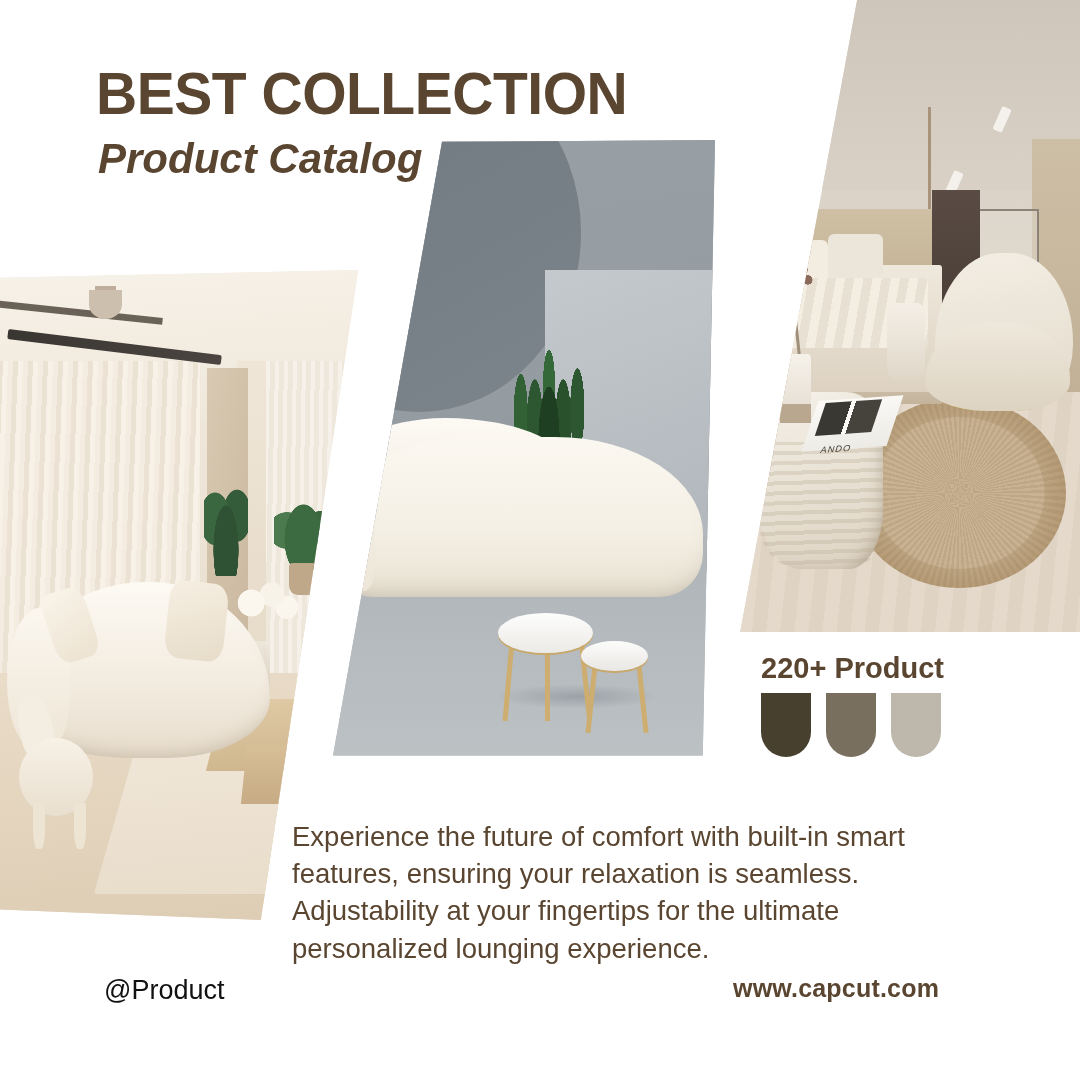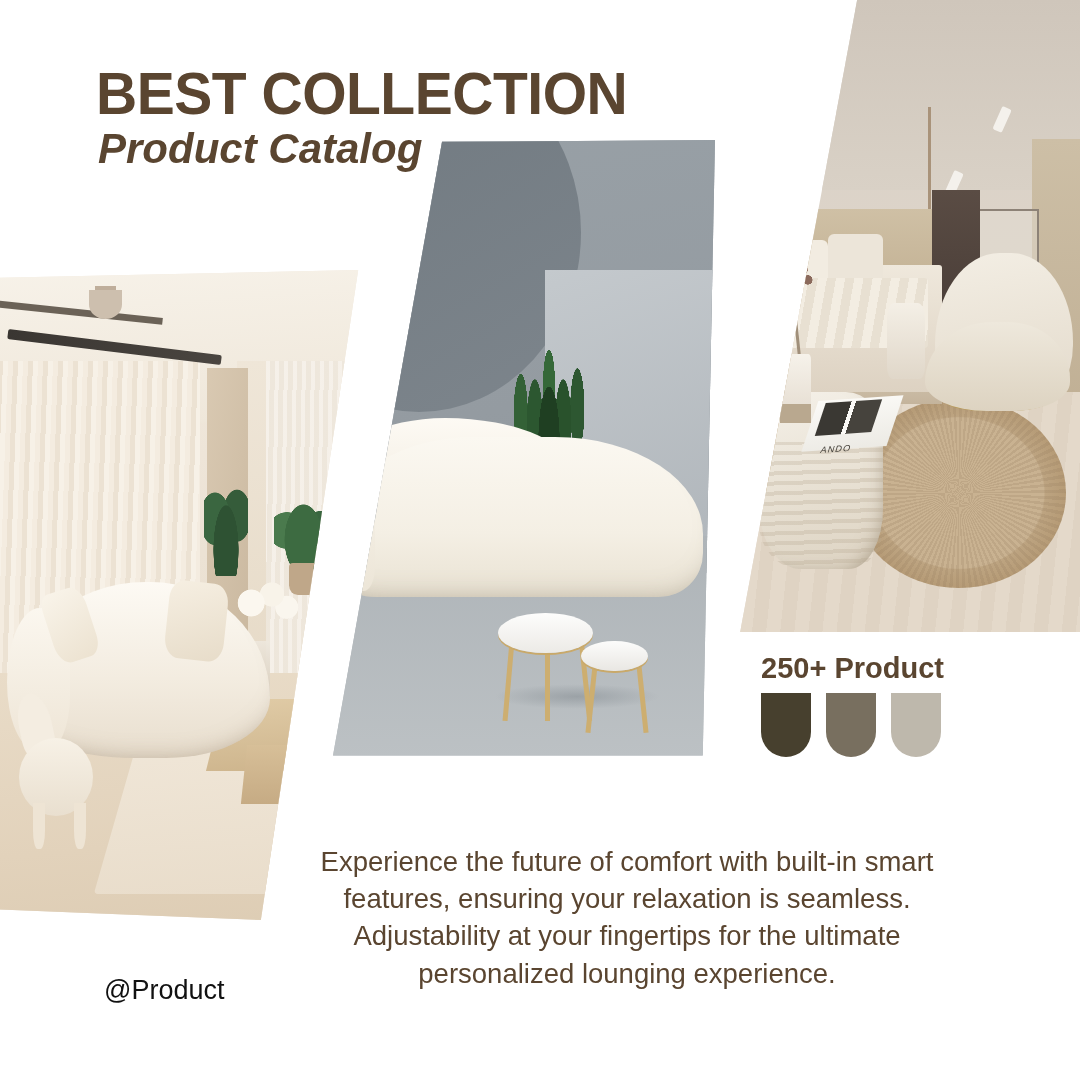--- a/index.html
+++ b/index.html
@@ -27,21 +27,21 @@
     letter-spacing: -0.5px;
     color: #5a4530;
     transform: scaleX(0.95);
     transform-origin: left top;
     white-space: nowrap;
     z-index: 40;
   }
   .subtitle {
     position: absolute;
     left: 98px;
-    top: 128px;
+    top: 138px;
     font-size: 42px;
     line-height: 1.0;
     font-weight: bold;
     font-style: italic;
     color: #5a4530;
     white-space: nowrap;
     z-index: 40;
   }
 
   
@@ -270,27 +270,26 @@
   .swatch {
     width: 50px;
     height: 64px;
     border-radius: 0 0 25px 25px;
   }
 
   
   .body-text {
     position: absolute;
     left: 292px;
-    top: 815px;
+    top: 790px;
     width: 670px;
     font-size: 27.5px;
     line-height: 1.36;
     color: #5a4530;
     z-index: 30;
-    text-align: center;
   }
 
   
   .handle {
     position: absolute;
     left: 104px;
     top: 975px;
     font-size: 27px;
     color: #111111;
     z-index: 30;
@@ -402,26 +401,27 @@
       <div class="r-bookimg"></div>
       <div class="r-booktxt">ANDO</div>
       <div class="r-buds"></div>
       <div class="r-stem"></div>
       <div class="r-vase"></div>
       <div class="r-vaserng"></div>
     </div>
   </div>
 
   <div class="product-count">
-    <div class="product-count-label">250+ Product</div>
+    <div class="product-count-label">220+ Product</div>
     <div class="swatches">
       <div class="swatch" id="swatch-0" style="background: rgb(71, 64, 46);"></div>
       <div class="swatch" id="swatch-1" style="background: rgb(120, 111, 95);"></div>
       <div class="swatch" id="swatch-2" style="background: rgb(190, 184, 172);"></div>
     </div>
   </div>
 
   <p class="body-text">Experience the future of comfort with built-in smart features, ensuring your relaxation is seamless. Adjustability at your fingertips for the ultimate personalized lounging experience.</p>
 
   <div class="handle">@Product</div>
 
+  <div class="website">www.capcut.com</div>
 
 </div>
 
 </body></html>

